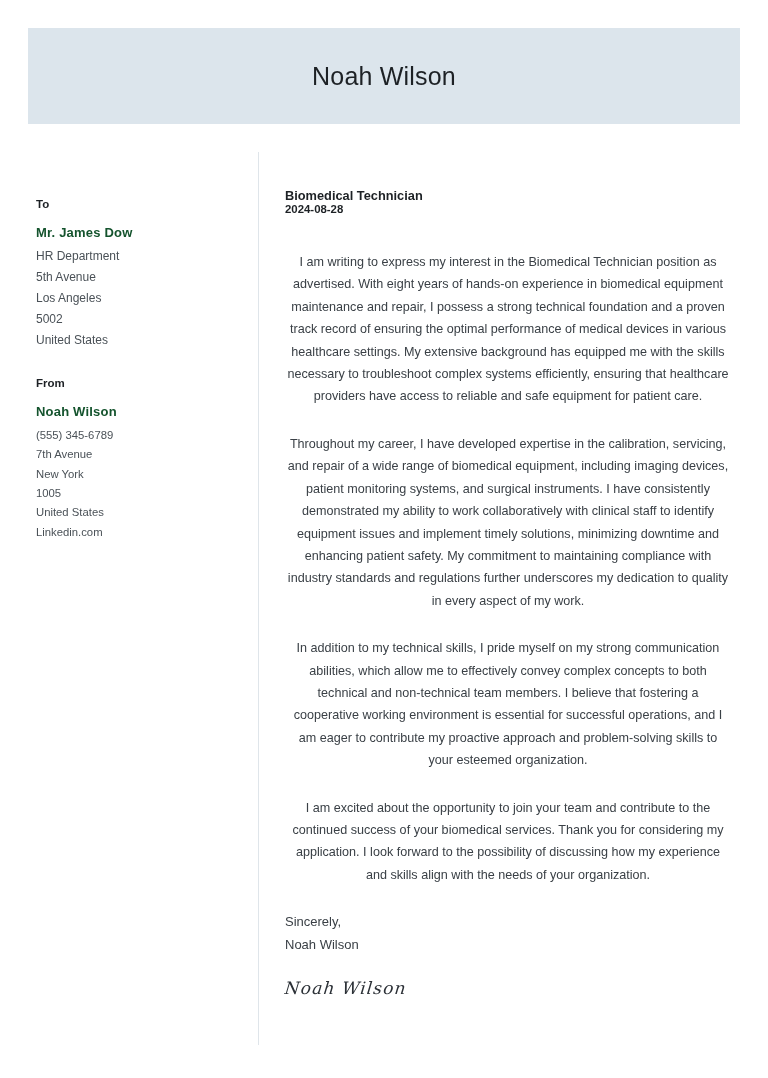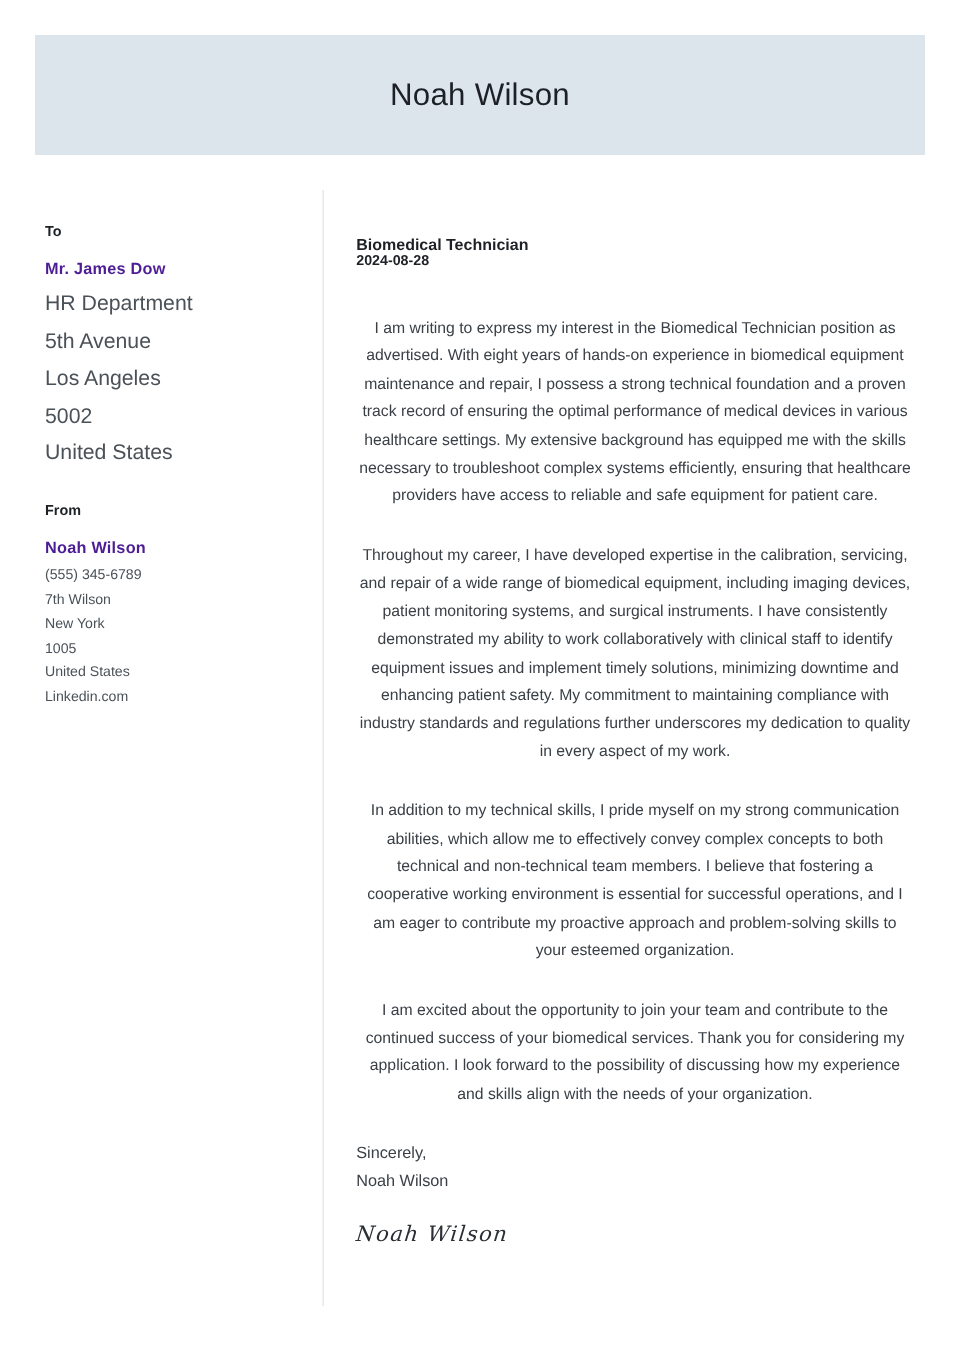--- a/index.html
+++ b/index.html
@@ -56,40 +56,40 @@
     top: 152px;
     width: 1px;
     height: 893px;
     background: #dfe5ea;
   }
 
   
   .sidebar {
     position: absolute;
     left: 36px;
-    top: 28px;
+    top: 46px;
     width: 200px;
   }
   .side-heading {
     font-size: 11.5px;
     font-weight: 700;
     color: #1d2125;
     margin: 0 0 12px 0;
     line-height: 1.2;
   }
   .side-name {
     font-size: 13px;
     font-weight: 700;
-    color: #4c1d95;
+    color: #14532d;
     margin: 0 0 5px 0;
     line-height: 1.35;
     letter-spacing: 0.2px;
   }
   .side-line {
-    font-size: 17px;
+    font-size: 12px;
     font-weight: 400;
     color: #4a5157;
     line-height: 1.75;
   }
   .side-line.sm {
     font-size: 11.3px;
     line-height: 1.72;
   }
   .block-gap {
     height: 26px;
@@ -173,21 +173,21 @@
       <div class="side-line">5th Avenue</div>
       <div class="side-line">Los Angeles</div>
       <div class="side-line">5002</div>
       <div class="side-line">United States</div>
 
       <div class="block-gap"></div>
 
       <div class="side-heading">From</div>
       <div class="side-name">Noah Wilson</div>
       <div class="side-line sm">(555) 345-6789</div>
-      <div class="side-line sm">7th Wilson</div>
+      <div class="side-line sm">7th Avenue</div>
       <div class="side-line sm">New York</div>
       <div class="side-line sm">1005</div>
       <div class="side-line sm">United States</div>
       <div class="side-line sm">Linkedin.com</div>
 
     </div>
 
     <div class="letter">
 
       <div class="letter-topline">

